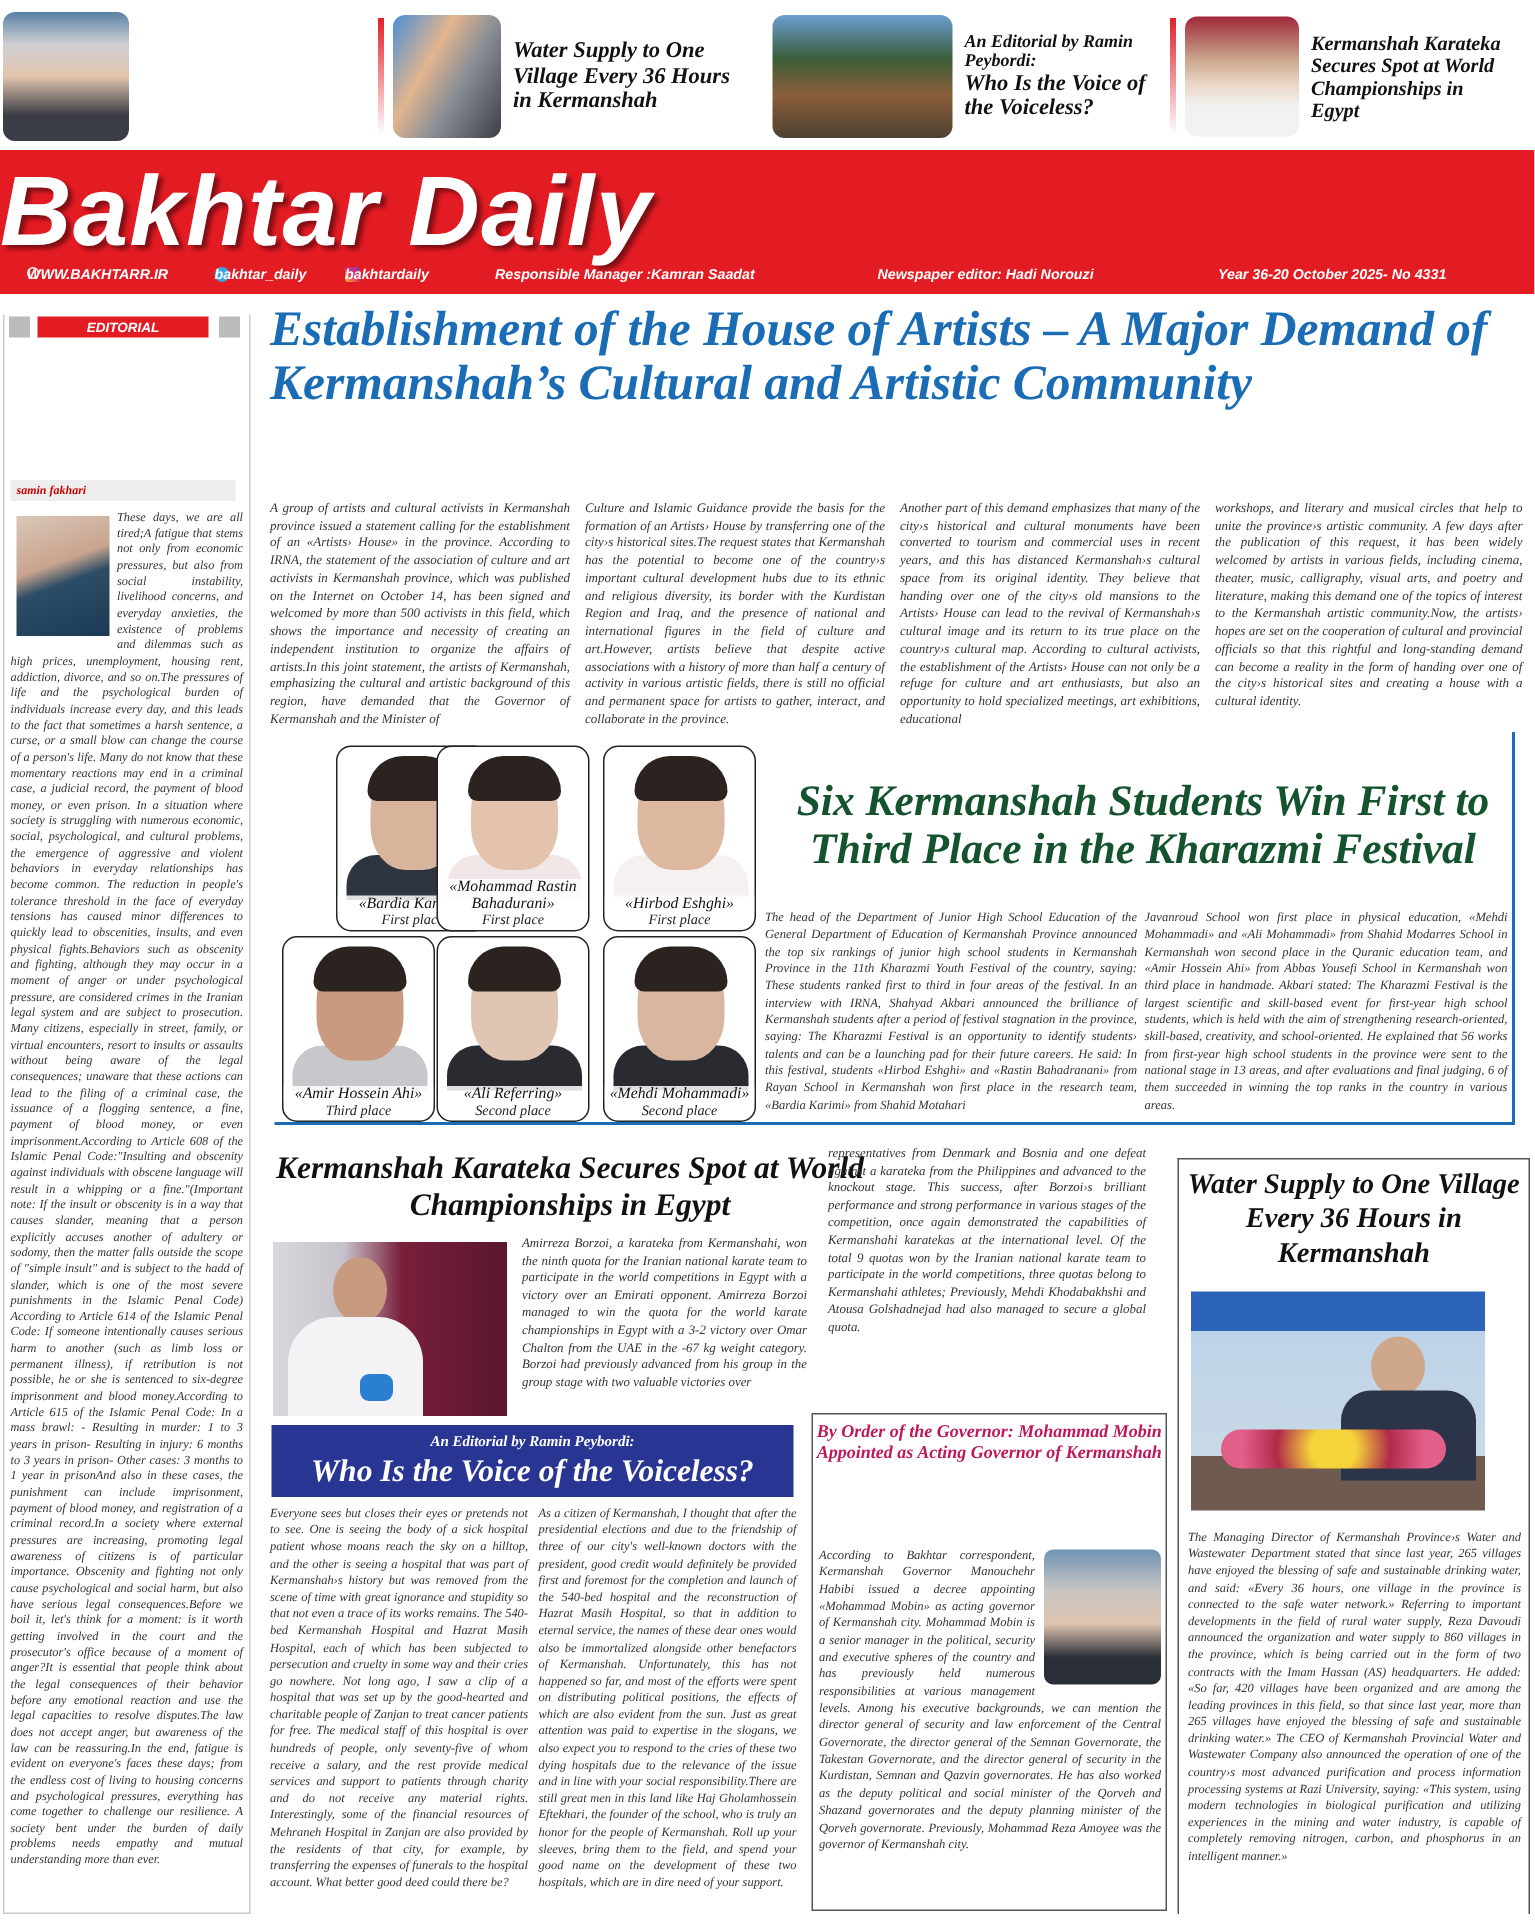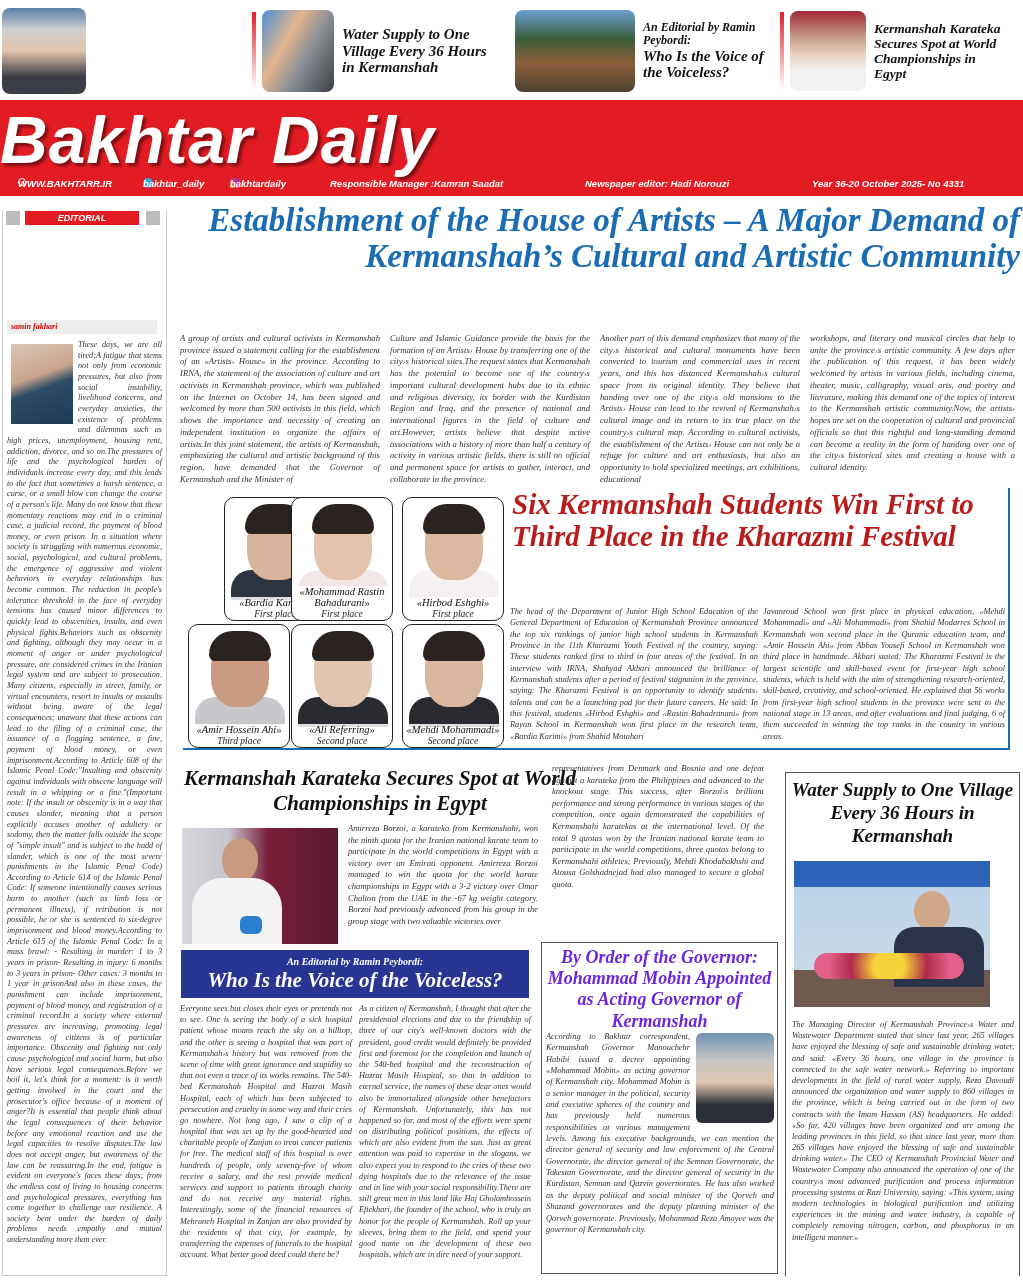--- a/index.html
+++ b/index.html
@@ -20,41 +20,41 @@
 .ic{display:inline-block;width:10px;height:10px;border-radius:50%;vertical-align:-1px;margin-right:3px}
 
 .editorial{position:absolute;left:2px;top:210px;width:165px;height:1066px;border:1px solid #ccc;border-top:none}
 .ed-tag{position:absolute;left:22px;top:1px;width:114px;height:14px;background:#e31b23;color:#fff;font-family:"Liberation Sans",sans-serif;font-style:italic;font-weight:bold;font-size:9px;text-align:center;line-height:14px}
 .ed-grey{position:absolute;top:1px;width:14px;height:14px;background:#bbb}
 .ed-title{position:absolute;left:0;top:20px;width:165px;text-align:center;font-style:italic;font-weight:bold;font-size:15.5px;line-height:1.2;color:#111}
 .ed-author{position:absolute;left:4px;top:110px;width:150px;height:14px;background:#eee;font-style:italic;font-weight:bold;font-size:8px;color:#c00;padding-left:4px;line-height:14px}
 .ed-body{position:absolute;left:4px;top:130px;width:155px;font-style:italic;font-size:8.2px;line-height:1.3;text-align:justify;color:#333}
 .ed-photo{float:left;width:62px;height:80px;margin:4px 5px 2px 4px;background:linear-gradient(160deg,#d9c7b8 0%,#c9a48e 40%,#2d4d66 55%,#1b3a55 100%)}
 
-.main-title{position:absolute;left:180px;top:203px;width:840px;text-align:right;font-family:"Liberation Serif",serif;font-style:italic;font-weight:bold;font-size:33px;line-height:1.08;color:#1a6cb5}
+.main-title{position:absolute;left:180px;top:203px;width:840px;text-align:left;font-family:"Liberation Serif",serif;font-style:italic;font-weight:bold;font-size:33px;line-height:1.08;color:#1a6cb5}
 .cols{position:absolute;font-style:italic;font-size:8.7px;line-height:1.35;text-align:justify;color:#333}
 
 .students{position:absolute;left:183px;top:488px;width:827px;height:262px;border:2px solid #1a6cb5;border-left:none;border-top:none}
 .s-card{position:absolute;width:102px;height:124px;border:1.5px solid #222;border-radius:10px;overflow:hidden;background:#fff}
 .s-face{position:absolute;left:22px;top:10px;width:58px;height:72px;border-radius:45% 45% 40% 40%}
 .s-hair{position:absolute;left:20px;top:6px;width:62px;height:30px;border-radius:30px 30px 8px 8px;background:#2a2320}
 .s-body{position:absolute;left:6px;top:72px;width:90px;height:30px;border-radius:20px 20px 0 0}
 .s-name{position:absolute;left:0;bottom:12px;width:100%;text-align:center;font-style:italic;font-weight:normal;font-size:10.5px;line-height:1.05;color:#111;background:rgba(255,255,255,.85)}
 .s-place{position:absolute;left:0;bottom:1px;width:100%;text-align:center;font-style:italic;font-size:9.5px;color:#222}
-.stu-title{position:absolute;left:512px;top:488px;width:500px;font-style:italic;font-weight:bold;font-size:29px;line-height:1.12;color:#b91c1c}
+.stu-title{position:absolute;left:512px;top:518px;width:500px;text-align:center;font-style:italic;font-weight:bold;font-size:29px;line-height:1.12;color:#14532d}
 
 .kar-title{position:absolute;left:180px;top:766px;width:400px;text-align:center;font-style:italic;font-weight:bold;font-size:21px;line-height:1.2;color:#111}
 .kar-photo{position:absolute;left:182px;top:828px;width:156px;height:116px;overflow:hidden;background:linear-gradient(90deg,#d8d8de 0%,#c7c3cc 30%,#7a1f3a 55%,#5a1630 100%)}
 
 .voice-box{position:absolute;left:181px;top:950px;width:348px;height:48px;background:#283593}
 .voice-k{position:absolute;top:6px;width:100%;text-align:center;font-style:italic;font-weight:bold;font-size:10px;color:#fff}
 .voice-t{position:absolute;top:18px;width:100%;text-align:center;font-style:italic;font-weight:bold;font-size:21px;color:#fff}
 
 .gov-box{position:absolute;left:541px;top:942px;width:237px;height:332px;border:1px solid #555}
-.gov-title{position:absolute;left:0;top:4px;width:100%;text-align:center;font-style:italic;font-weight:bold;font-size:18px;line-height:1.18;color:#6d28d9}
+.gov-title{position:absolute;left:0;top:4px;width:100%;text-align:center;font-style:italic;font-weight:bold;font-size:12px;line-height:1.18;color:#be185d}
 .gov-photo{float:right;width:78px;height:90px;margin:2px 0 2px 6px;border-radius:6px;background:linear-gradient(180deg,#6f93b5 0%,#c7c5c3 30%,#e0c5b0 55%,#2b2f38 80%)}
 
 .water-box{position:absolute;left:785px;top:772px;width:235px;height:504px;border:1px solid #555;border-bottom:none}
 .water-title{position:absolute;left:0;top:6px;width:100%;text-align:center;font-style:italic;font-weight:bold;font-size:19px;line-height:1.2;color:#111}
 .water-photo{position:absolute;left:8px;top:88px;width:196px;height:146px;overflow:hidden;background:linear-gradient(180deg,#2a63b8 0%,#2a63b8 18%,#bcd3e8 18%,#c9d9e6 75%,#6e5a4e 75%)}
 </style>
 </head>
 <body>
 
 <div class="teaser" style="left:2px">

